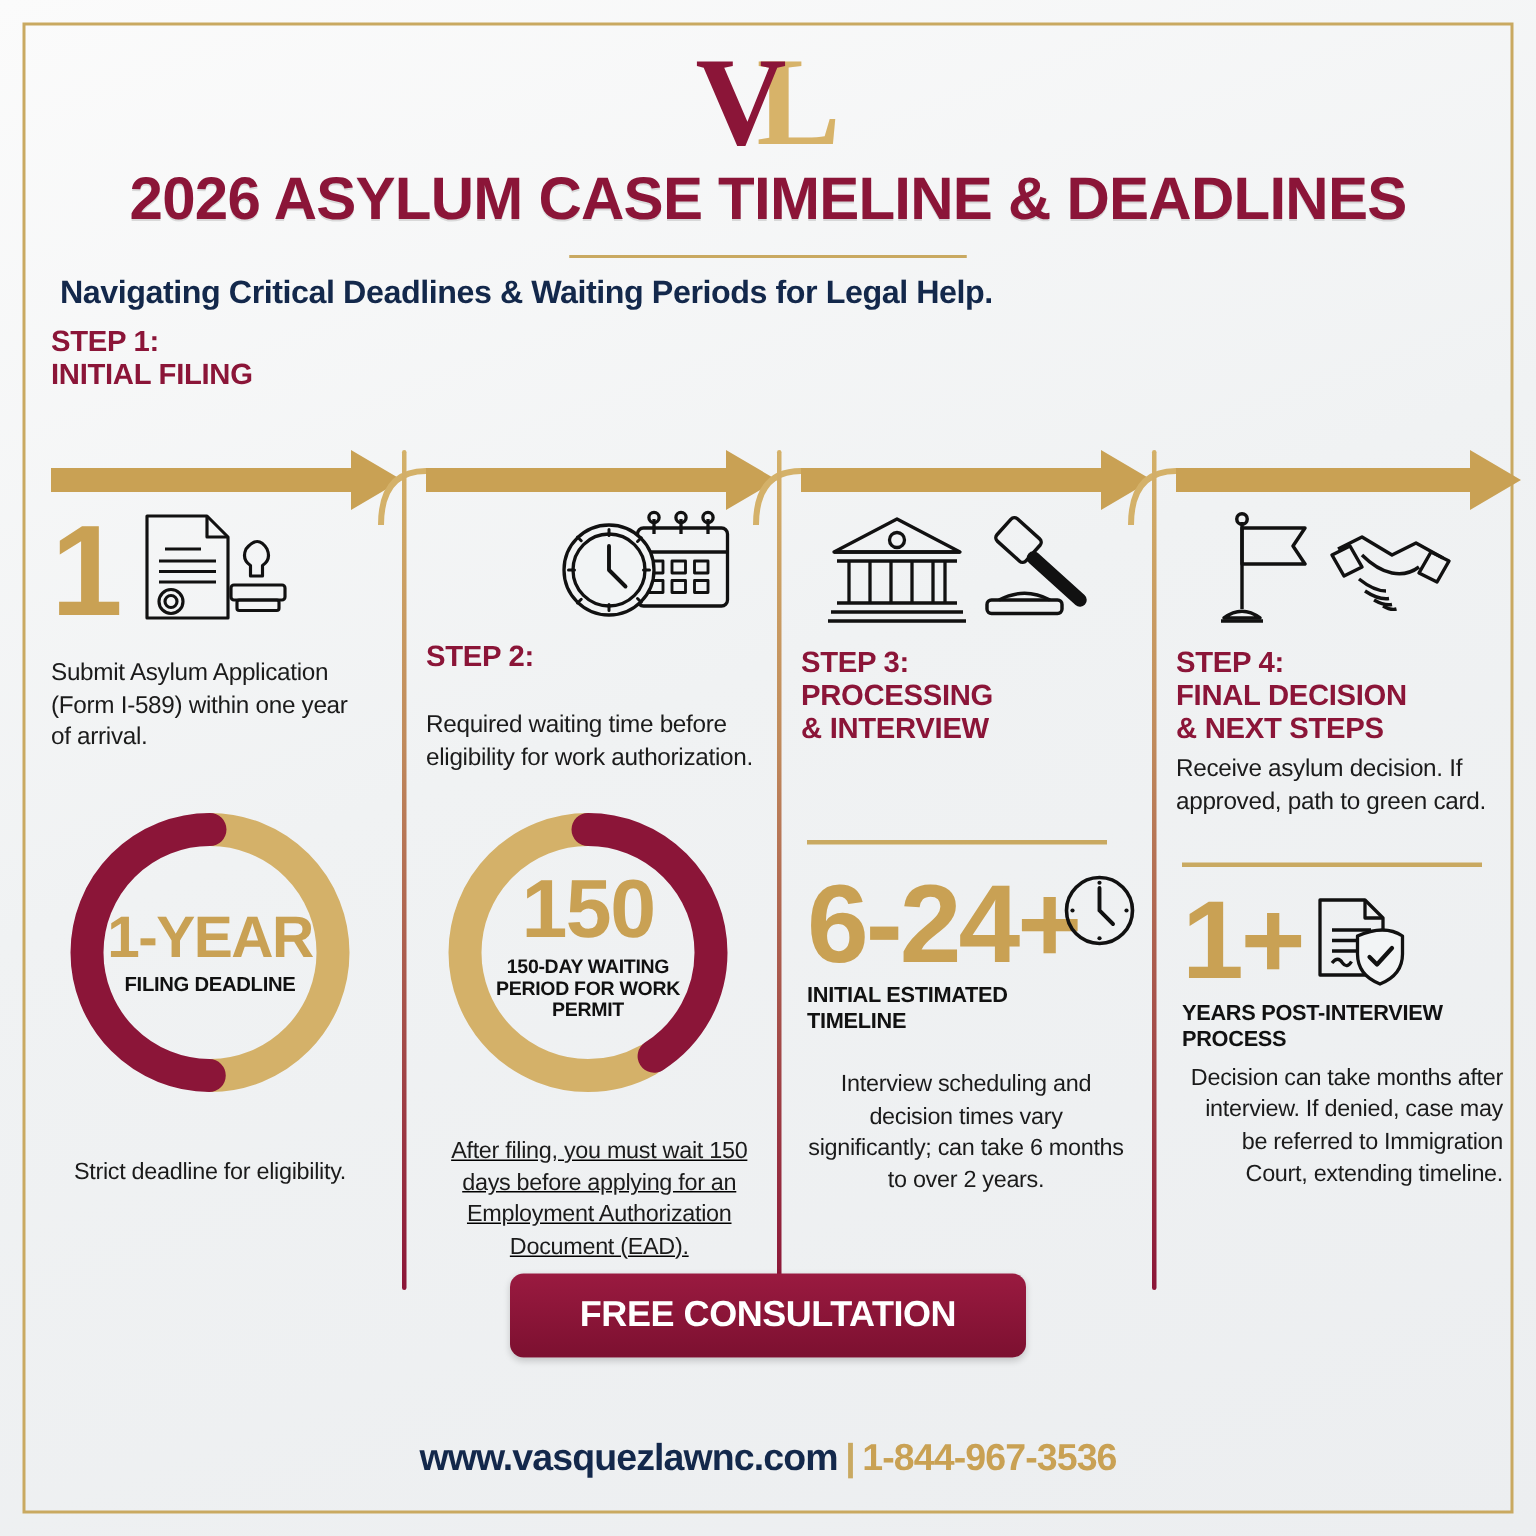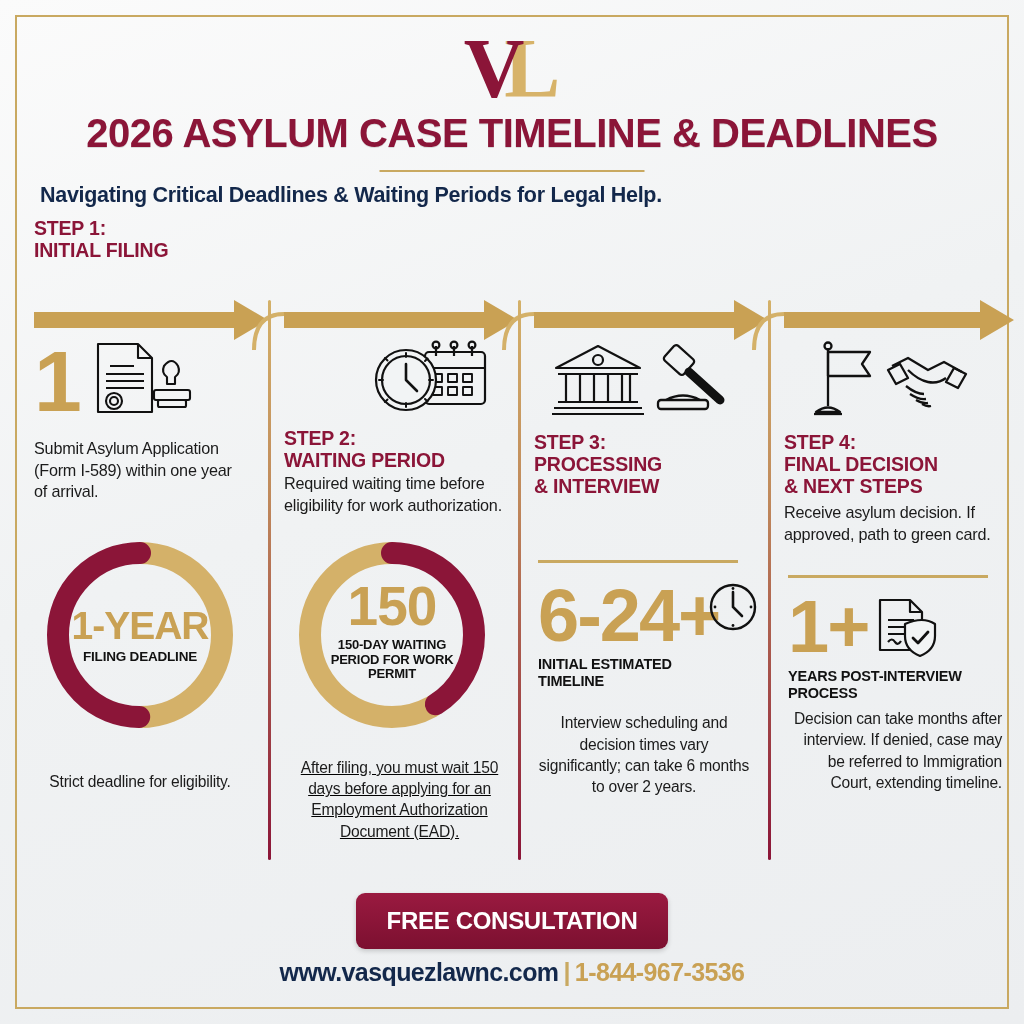--- a/index.html
+++ b/index.html
@@ -106,22 +106,22 @@
     letter-spacing:-0.2px;
   }
 
   .statnum{font-weight:900;color:#c9a154;line-height:.88;letter-spacing:-2px;}
   .statlab{font-weight:800;color:#111;font-size:14.5px;line-height:1.18;margin-top:8px;letter-spacing:-0.2px;}
   .statbody{color:#1b1b1b;font-size:15.6px;line-height:1.36;letter-spacing:-0.2px;}
   .shortrule{width:200px;height:3px;background:#c9a961;}
 
   
   .cta{
-    position:absolute;left:50%;transform:translateX(-50%);top:893px;
-    width:312px;height:56px;border-radius:9px;
+    position:absolute;left:50%;transform:translateX(-50%);top:849px;
+    width:344px;height:56px;border-radius:9px;
     background:linear-gradient(180deg,#9a1a40 0%,#7c1030 100%);
     display:flex;align-items:center;justify-content:center;
     box-shadow:0 2px 5px rgba(0,0,0,.18);
     cursor:pointer;
   }
   .cta span{
     color:#fff;font-weight:900;font-size:24px;letter-spacing:-0.3px;
   }
   .footline{
     position:absolute;left:0;right:0;top:958px;text-align:center;
@@ -232,21 +232,20 @@
             <g stroke-width="2" stroke-linecap="round">
               <path d="M36 13 v4 M36 63 v4 M9 40 h4 M59 40 h4"></path>
               <path d="M55 21 l2.5 -2.5 M15 62 l2.5 -2.5 M55 59 l2.5 2.5 M15 18 l2.5 2.5"></path>
             </g>
           </g>
         </svg>
       </div>
 
       <div class="steptitle" style="position:absolute;top:188px;left:0;width:225px;">
         <div>STEP 2:</div>
-        <div>WAITING PERIOD</div>
       </div>
       <div class="stepdesc" style="position:absolute;top:233px;left:0;width:220px;">Required waiting time before eligibility for work authorization.</div>
 
       <div style="position:absolute;top:295px;left:8px;text-decoration:underline;">
         <div class="donut">
           <svg width="200" height="200" viewBox="0 0 200 200">
             <circle cx="100" cy="100" r="82" fill="none" stroke="#d4b169" stroke-width="22" stroke-linecap="round" stroke-dasharray="299 515" stroke-dashoffset="-216" transform="rotate(-90 100 100)"></circle>
             <circle cx="100" cy="100" r="82" fill="none" stroke="#8B1538" stroke-width="22" stroke-linecap="round" stroke-dasharray="211 515" stroke-dashoffset="0" transform="rotate(-90 100 100)"></circle>
           </svg>
           <div class="mid" style="transform:translateY(-55%);">

